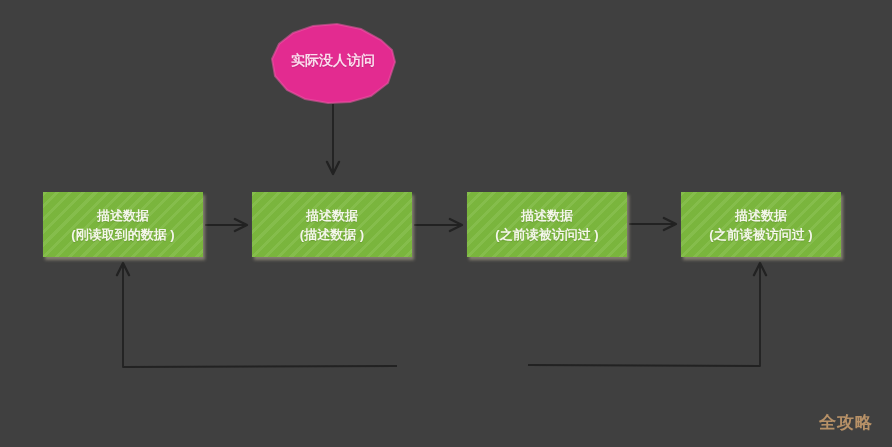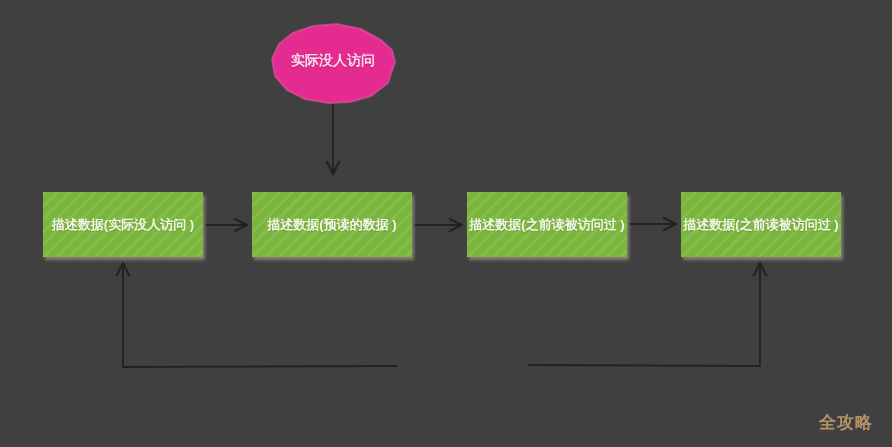--- a/index.html
+++ b/index.html
@@ -28,21 +28,21 @@
     height: 65px;
     background: #7cb83e;
     background-image: repeating-linear-gradient(135deg, rgba(255,255,255,0.07) 0 3px, rgba(0,0,0,0.015) 3px 9px);
     box-shadow: 2px 3px 3px rgba(214, 205, 170, 0.45);
     color: #f4f6ea;
     font-weight: bold;
     font-size: 13px;
     line-height: 19px;
     text-align: center;
     display: flex;
-    flex-direction: row;
+    flex-direction: column;
     justify-content: center;
     align-items: center;
     text-shadow: 0 1px 1px rgba(0,0,0,0.12);
   }
   #node-box-1 { left: 43px; }
   #node-box-2 { left: 252px; }
   #node-box-3 { left: 467px; }
   #node-box-4 { left: 681px; }
 
   #cloud-label {
@@ -108,25 +108,25 @@
     <path d="M629,224 L676,224" fill="none" stroke="#222222" stroke-width="1.8" marker-end="url(#arrow)"></path>
 
     <path d="M397,366 L123,367 L123,263" fill="none" stroke="#222222" stroke-width="1.8" stroke-linejoin="round" marker-end="url(#arrow)"></path>
     <path d="M528,365 L760,366 L760,263" fill="none" stroke="#222222" stroke-width="1.8" stroke-linejoin="round" marker-end="url(#arrow)"></path>
   </svg>
 
   <div id="cloud-label">实际没人访问</div>
 
   <div id="node-box-1" class="node-box">
     <span>描述数据</span>
-    <span>(实际没人访问 )</span>
+    <span>(刚读取到的数据 )</span>
   </div>
   <div id="node-box-2" class="node-box">
     <span>描述数据</span>
-    <span>(预读的数据 )</span>
+    <span>(描述数据 )</span>
   </div>
   <div id="node-box-3" class="node-box">
     <span>描述数据</span>
     <span>(之前读被访问过 )</span>
   </div>
   <div id="node-box-4" class="node-box">
     <span>描述数据</span>
     <span>(之前读被访问过 )</span>
   </div>
 

